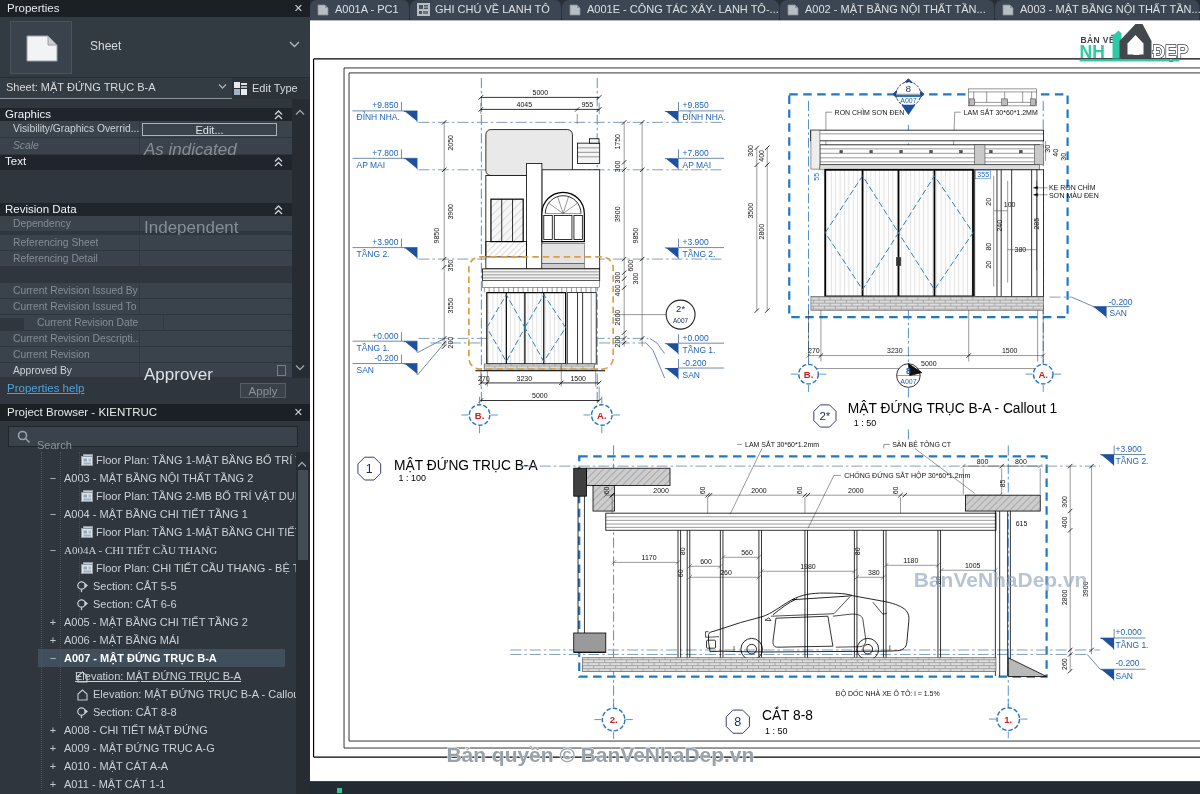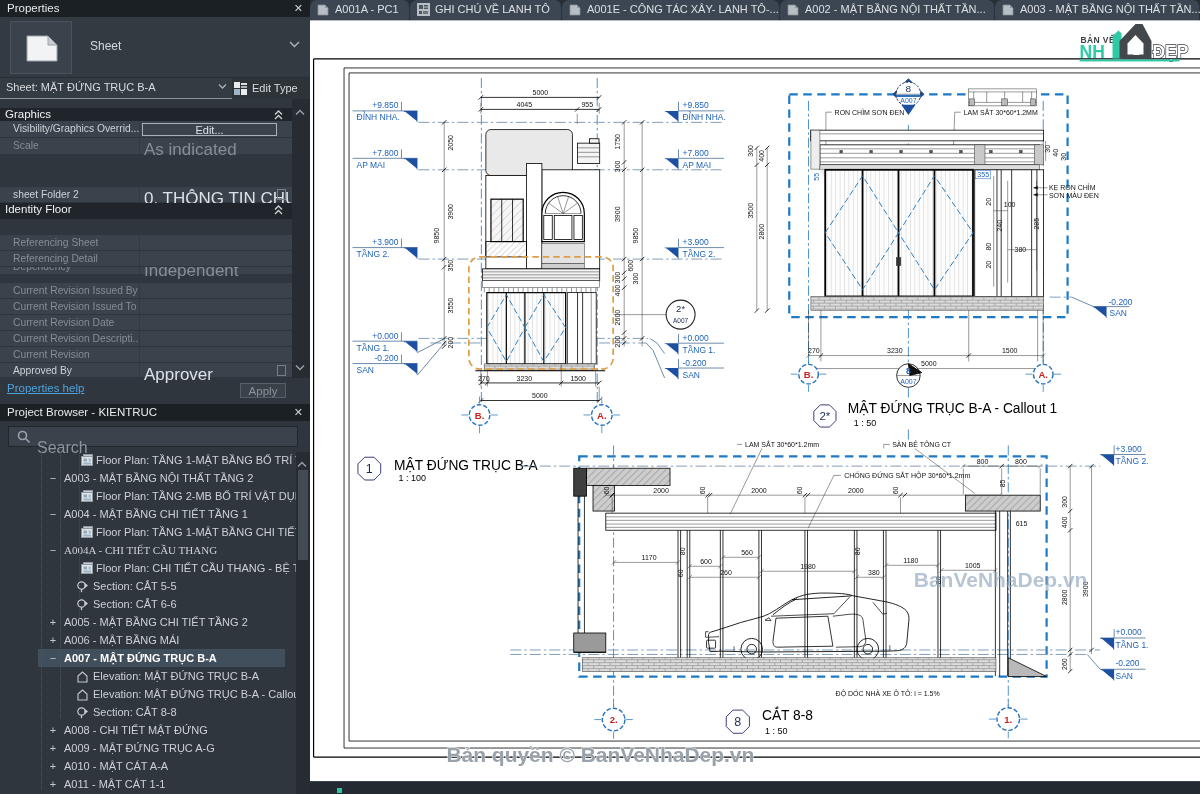--- a/index.html
+++ b/index.html
@@ -34,21 +34,21 @@
 .chk{position:absolute;left:144px;top:3px;width:9px;height:9px;border:1px solid #767e86;background:#343c44;}
 .pscroll{position:absolute;left:292px;top:99px;width:18px;height:279px;background:#262c31;}
 .pscroll .up{position:absolute;top:3px;left:3px;}
 .pscroll .dn{position:absolute;bottom:3px;left:3px;}
 .pshelp{position:absolute;left:7px;top:382px;color:#4da2dc;font-size:11.5px;text-decoration:underline;}
 .applybtn{position:absolute;left:240px;top:383px;width:46px;height:15px;background:#3a4149;border:1px solid #565f67;
  color:#8b939b;font-size:11.5px;text-align:center;line-height:14px;}
 
 .search{position:absolute;left:8px;top:426px;width:290px;height:21px;background:#3a424b;border:1px solid #21262b;}
 .search .mag{position:absolute;left:8px;top:3px;}
-.search .ph{position:absolute;left:28px;top:12px;color:#8d959d;font-size:16px;}
+.search .ph{position:absolute;left:28px;top:12px;color:#8d959d;font-size:11px;}
 .trow{position:absolute;left:0;width:296px;height:18px;color:#ccd2d7;font-size:11px;line-height:18px;white-space:nowrap;}
 .trow .exp{position:absolute;left:47px;top:0;width:12px;text-align:center;color:#c3c9ce;font-size:11px;}
 .trow .ic{position:absolute;top:3px;}
 .trow .tx{position:absolute;top:0;}
 .tsel{background:#414e5c;}
 .tsel .tx{color:#fff;font-weight:bold;}
 .bscroll{position:absolute;left:296px;top:452px;width:14px;height:342px;background:#262c31;}
 .bscroll .up{position:absolute;top:2px;left:1px;}
 .bscroll .thumb{position:absolute;top:18px;left:2px;width:10px;height:90px;background:#434b53;}
 
@@ -122,39 +122,40 @@
         <span class="chev"><svg width="9" height="10">
             <polyline points="1,4.5 4.5,1 8,4.5" fill="none" stroke="#cdd2d6" stroke-width="1.3"></polyline>
             <polyline points="1,9 4.5,5.5 8,9" fill="none" stroke="#cdd2d6" stroke-width="1.3"></polyline>
           </svg></span>
       </div>
       <div class="prow" style="top:121px;height:17px;">
         <span class="lab">Visibility/Graphics Overrid...</span>
         <span class="vline"></span>
         <span class="editbtn">Edit...</span>
       </div>
-      <div class="prow" style="top:138px;height:16.5px;">
+      <div class="prow" style="top:138px;height:16.5px;font-style:italic;">
         <span class="lab dim">Scale</span>
         <span class="vline"></span>
         <span class="val dim">As indicated</span>
       </div>
-      <div class="prow" style="top:186.5px;height:16.5px;">
-        <span class="lab">sheet Folder 2</span>
-        <span class="vline"></span>
-        <span class="val">0. THÔNG TIN CHUNG</span>
-        <span class="endbox"></span>
-      </div>
-      <div class="phead" style="top:203px;height:15.5px;">
-        <span class="lab">Identity Floor</span>
+      <div class="phead" style="top:154.5px;height:15.5px;">
+        <span class="lab">Text</span>
         <span class="chev"><svg width="9" height="10">
             <polyline points="1,4.5 4.5,1 8,4.5" fill="none" stroke="#cdd2d6" stroke-width="1.3"></polyline>
             <polyline points="1,9 4.5,5.5 8,9" fill="none" stroke="#cdd2d6" stroke-width="1.3"></polyline>
           </svg></span>
       </div>
-      <div class="prow" style="top:216px;height:16px;margin-top:43px;">
+      <div class="phead" style="top:203px;height:15.5px;">
+        <span class="lab">Revision Data</span>
+        <span class="chev"><svg width="9" height="10">
+            <polyline points="1,4.5 4.5,1 8,4.5" fill="none" stroke="#cdd2d6" stroke-width="1.3"></polyline>
+            <polyline points="1,9 4.5,5.5 8,9" fill="none" stroke="#cdd2d6" stroke-width="1.3"></polyline>
+          </svg></span>
+      </div>
+      <div class="prow" style="top:216px;height:16px;">
         <span class="lab dim">Dependency</span>
         <span class="vline"></span>
         <span class="val dim">Independent</span>
       </div>
       <div class="prow" style="top:234.5px;height:16px;">
         <span class="lab dim">Referencing Sheet</span>
         <span class="vline"></span>
       </div>
       <div class="prow" style="top:250.5px;height:16px;">
         <span class="lab dim">Referencing Detail</span>
@@ -166,21 +167,21 @@
         <span class="chk"></span>
       </div>
       <div class="prow" style="top:282.5px;height:16px;">
         <span class="lab dim">Current Revision Issued By</span>
         <span class="vline"></span>
       </div>
       <div class="prow" style="top:298.5px;height:16px;">
         <span class="lab dim">Current Revision Issued To</span>
         <span class="vline"></span>
       </div>
-      <div class="prow" style="top:314.5px;height:16px;">
+      <div class="prow" style="top:314.5px;height:16px;margin-left:24px;">
         <span class="lab dim">Current Revision Date</span>
         <span class="vline"></span>
       </div>
       <div class="prow" style="top:330.5px;height:16px;">
         <span class="lab dim">Current Revision Descripti...</span>
         <span class="vline"></span>
       </div>
       <div class="prow" style="top:346.5px;height:16px;">
         <span class="lab dim">Current Revision</span>
         <span class="vline"></span>
@@ -286,21 +287,21 @@
         <span class="tx" style="left:64px;">A006 - MẬT BẦNG MÁI</span>
       </div>
       <div class="trow tsel" style="top:649px;left:38px;width:247px;">
         <span class="exp" style="left:9px;">−</span>
         <span class="tx" style="left:26px;">A007 - MẬT ĐỨNG TRỤC B-A</span>
       </div>
       <div class="trow" style="top:667px;">
         <span class="ic" style="left:76px;"><svg width="13" height="12">
             <path d="M2 5 L6.5 1 L11 5 L11 11 L2 11 Z" stroke="#c3c9ce" stroke-width="1.1" fill="none"></path>
           </svg></span>
-        <span class="tx" style="left:93px;">Elevation: MẬT ĐỨNG TRỤC B-A</span>
+        <span class="tx" style="left:75px;text-decoration:underline;">Elevation: MẬT ĐỨNG TRỤC B-A</span>
       </div>
       <div class="trow" style="top:685px;">
         <span class="ic" style="left:76px;"><svg width="13" height="12">
             <path d="M2 5 L6.5 1 L11 5 L11 11 L2 11 Z" stroke="#c3c9ce" stroke-width="1.1" fill="none"></path>
           </svg></span>
         <span class="tx" style="left:93px;">Elevation: MẬT ĐỨNG TRỤC B-A - Callout</span>
       </div>
       <div class="trow" style="top:703px;">
         <span class="ic" style="left:76px;"><svg width="14" height="13">
             <circle cx="5.5" cy="5.5" r="3.7" stroke="#ccd1d6" stroke-width="1.2" fill="none"></circle>

